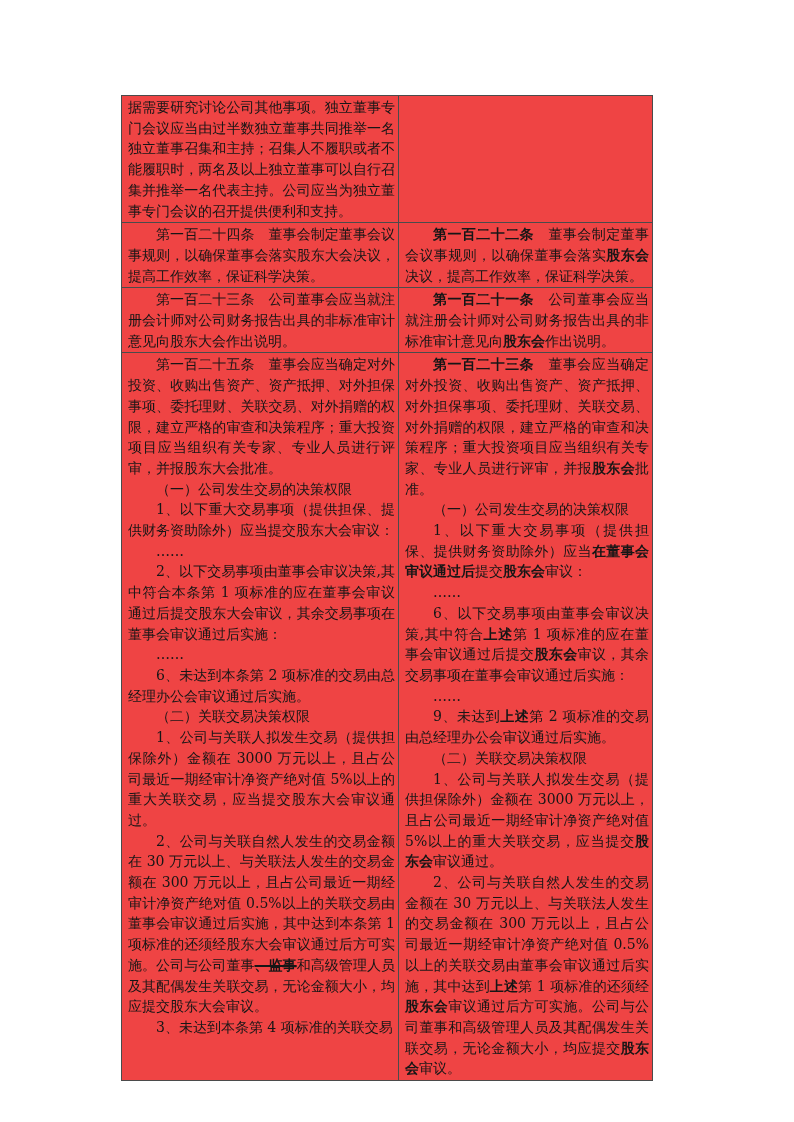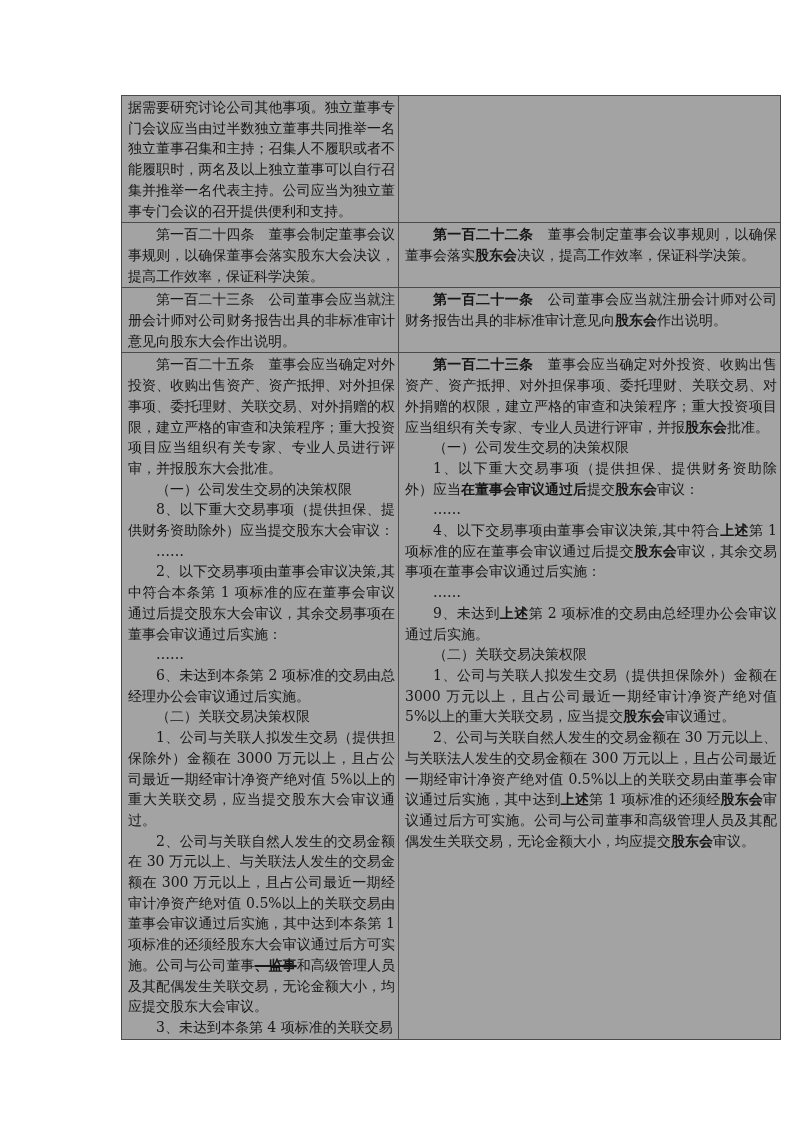--- a/index.html
+++ b/index.html
@@ -16,24 +16,24 @@
   }
   .page {
     position: absolute;
     inset: 0;
     background: var(--page-bg, #ffffff);
   }
   .comparison-table {
     position: absolute;
     left: 121px;
     top: 95px;
-    width: 660px;
+    width: 532px;
     box-sizing: border-box;
     border: 1px solid var(--border-color, #4b4b4b);
-    background: #a3a3a3;
+    background: #ef4444;
   }
   .t-row {
     display: flex;
     align-items: stretch;
   }
   .t-row + .t-row {
     border-top: 1px solid var(--border-color, #4b4b4b);
   }
   .t-cell {
     box-sizing: border-box;
@@ -92,36 +92,36 @@
           <p class="para"><span>第一百二十三条　公司董事会应当就注册会计师对公司财务报告出具的非标准审计意见向股东大会作出说明。</span></p>
         </div>
         <div class="t-cell cell-right">
           <p class="para"><span class="run-bold">第一百二十一条</span><span>　公司董事会应当就注册会计师对公司财务报告出具的非标准审计意见向</span><span class="run-bold">股东会</span><span>作出说明。</span></p>
         </div>
       </div>
       <div class="t-row">
         <div class="t-cell cell-left">
           <p class="para"><span>第一百二十五条　董事会应当确定对外投资、收购出售资产、资产抵押、对外担保事项、委托理财、关联交易、对外捐赠的权限，建立严格的审查和决策程序；重大投资项目应当组织有关专家、专业人员进行评审，并报股东大会批准。</span></p>
           <p class="para"><span>（一）公司发生交易的决策权限</span></p>
-          <p class="para"><span>8、以下重大交易事项（提供担保、提供财务资助除外）应当提交股东大会审议：</span></p>
+          <p class="para"><span>1、以下重大交易事项（提供担保、提供财务资助除外）应当提交股东大会审议：</span></p>
           <p class="para"><span>……</span></p>
           <p class="para"><span>2、以下交易事项由董事会审议决策,其中符合本条第 1 项标准的应在董事会审议通过后提交股东大会审议，其余交易事项在董事会审议通过后实施：</span></p>
           <p class="para"><span>……</span></p>
           <p class="para"><span>6、未达到本条第 2 项标准的交易由总经理办公会审议通过后实施。</span></p>
           <p class="para"><span>（二）关联交易决策权限</span></p>
           <p class="para"><span>1、公司与关联人拟发生交易（提供担保除外）金额在 3000 万元以上，且占公司最近一期经审计净资产绝对值 5%以上的重大关联交易，应当提交股东大会审议通过。</span></p>
           <p class="para"><span>2、公司与关联自然人发生的交易金额在 30 万元以上、与关联法人发生的交易金额在 300 万元以上，且占公司最近一期经审计净资产绝对值 0.5%以上的关联交易由董事会审议通过后实施，其中达到本条第 1 项标准的还须经股东大会审议通过后方可实施。公司与公司董事</span><span class="run-strike">、监事</span><span>和高级管理人员及其配偶发生关联交易，无论金额大小，均应提交股东大会审议。</span></p>
           <p class="para"><span>3、未达到本条第 4 项标准的关联交易</span></p>
         </div>
         <div class="t-cell cell-right">
           <p class="para"><span class="run-bold">第一百二十三条</span><span>　董事会应当确定对外投资、收购出售资产、资产抵押、对外担保事项、委托理财、关联交易、对外捐赠的权限，建立严格的审查和决策程序；重大投资项目应当组织有关专家、专业人员进行评审，并报</span><span class="run-bold">股东会</span><span>批准。</span></p>
           <p class="para"><span>（一）公司发生交易的决策权限</span></p>
           <p class="para"><span>1、以下重大交易事项（提供担保、提供财务资助除外）应当</span><span class="run-bold">在董事会审议通过后</span><span>提交</span><span class="run-bold">股东会</span><span>审议：</span></p>
           <p class="para"><span>……</span></p>
-          <p class="para"><span>4、以下交易事项由董事会审议决策,其中符合</span><span class="run-bold">上述</span><span>第 1 项标准的应在董事会审议通过后提交</span><span class="run-bold">股东会</span><span>审议，其余交易事项在董事会审议通过后实施：</span></p>
+          <p class="para"><span>6、以下交易事项由董事会审议决策,其中符合</span><span class="run-bold">上述</span><span>第 1 项标准的应在董事会审议通过后提交</span><span class="run-bold">股东会</span><span>审议，其余交易事项在董事会审议通过后实施：</span></p>
           <p class="para"><span>……</span></p>
           <p class="para"><span>9、未达到</span><span class="run-bold">上述</span><span>第 2 项标准的交易由总经理办公会审议通过后实施。</span></p>
           <p class="para"><span>（二）关联交易决策权限</span></p>
           <p class="para"><span>1、公司与关联人拟发生交易（提供担保除外）金额在 3000 万元以上，且占公司最近一期经审计净资产绝对值 5%以上的重大关联交易，应当提交</span><span class="run-bold">股东会</span><span>审议通过。</span></p>
           <p class="para"><span>2、公司与关联自然人发生的交易金额在 30 万元以上、与关联法人发生的交易金额在 300 万元以上，且占公司最近一期经审计净资产绝对值 0.5%以上的关联交易由董事会审议通过后实施，其中达到</span><span class="run-bold">上述</span><span>第 1 项标准的还须经</span><span class="run-bold">股东会</span><span>审议通过后方可实施。公司与公司董事和高级管理人员及其配偶发生关联交易，无论金额大小，均应提交</span><span class="run-bold">股东会</span><span>审议。</span></p>
         </div>
       </div>
     </div>
 </div>
 

